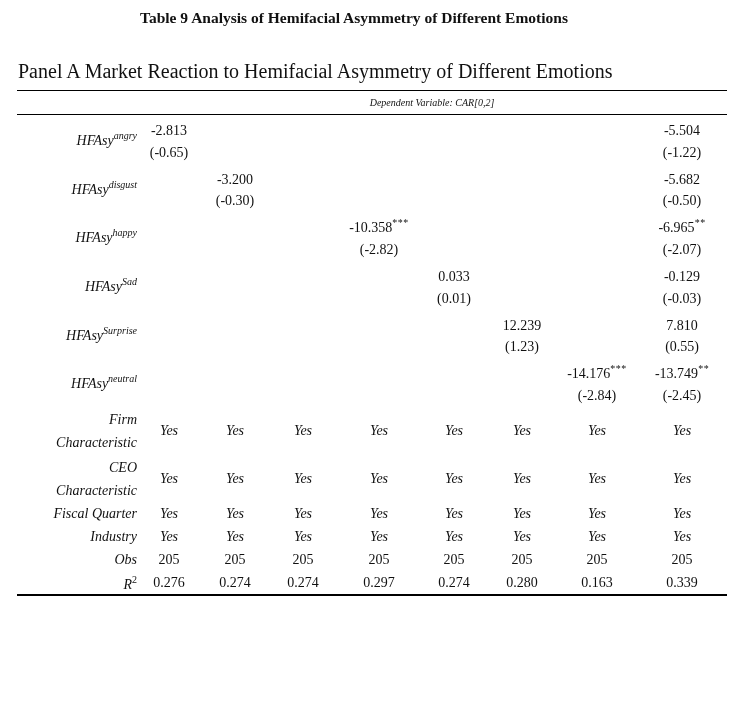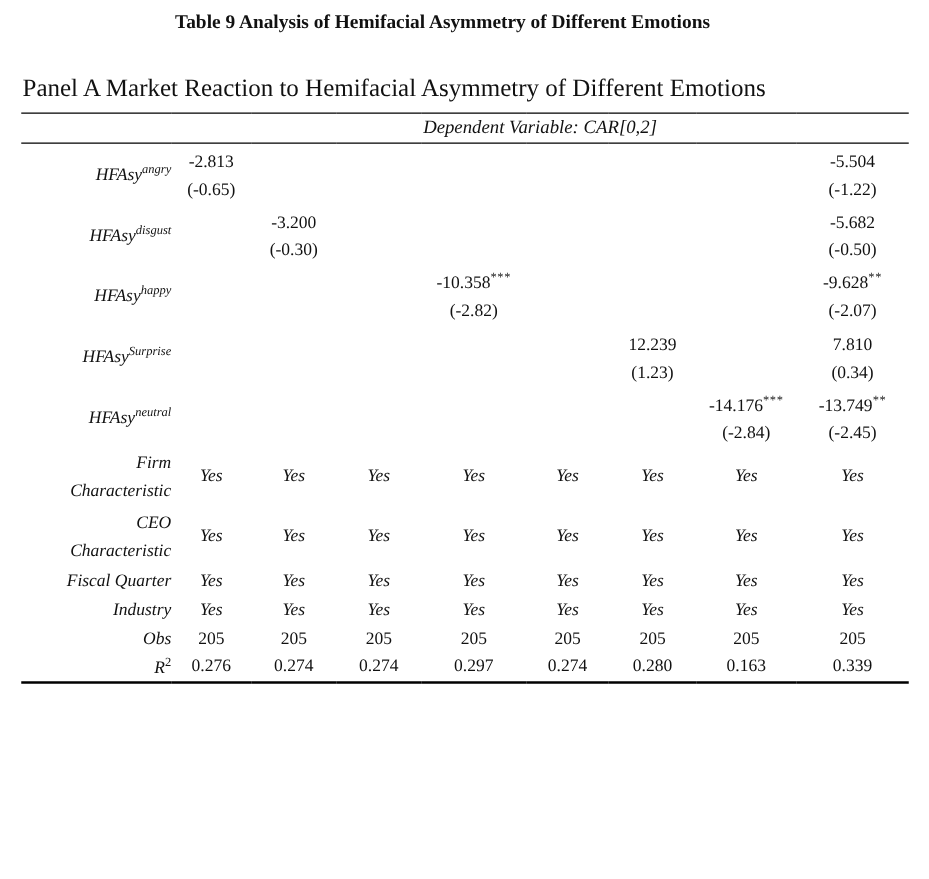--- a/index.html
+++ b/index.html
@@ -30,21 +30,21 @@
     border-top: 1.5px solid #000000;
     border-bottom: 2px solid #000000;
   }
   td {
     text-align: center;
     vertical-align: middle;
     font-size: 14px;
     padding: 0;
   }
   thead td { border-bottom: 1px solid #000000; height: 24px; }
-  .dep-var { font-style: italic; font-size: 15px; }
+  .dep-var { font-style: italic; font-size: 10px; }
   .lbl { text-align: right; padding-left: 7px; }
   .it { font-style: italic; }
   .coef-row td { height: 48px; }
   .ctrl2 td { height: 48px; }
   .single td { height: 23px; }
   .cline { line-height: 22px; }
   .lline { line-height: 23px; }
   sup.suplbl { font-style: italic; font-size: 10px; }
   sup.stars { font-size: 10px; letter-spacing: 0.5px; }
   sup.r2sup { font-size: 10px; font-style: normal; }
@@ -119,41 +119,58 @@
         <td></td>
         <td></td>
         <td>
           <div class="cline"><span>-10.358</span><sup class="stars">***</sup></div>
           <div class="cline">(-2.82)</div>
         </td>
         <td></td>
         <td></td>
         <td></td>
         <td>
-          <div class="cline"><span>-9.628</span><sup class="stars">**</sup></div>
+          <div class="cline"><span>-6.965</span><sup class="stars">**</sup></div>
           <div class="cline">(-2.07)</div>
         </td>
       </tr>
 
+      <tr class="coef-row">
+        <td class="lbl"><span class="it">HFAsy</span><sup class="suplbl">Sad</sup></td>
+        <td></td>
+        <td></td>
+        <td></td>
+        <td></td>
+        <td>
+          <div class="cline"><span>0.033</span><sup class="stars"></sup></div>
+          <div class="cline">(0.01)</div>
+        </td>
+        <td></td>
+        <td></td>
+        <td>
+          <div class="cline"><span>-0.129</span><sup class="stars"></sup></div>
+          <div class="cline">(-0.03)</div>
+        </td>
+      </tr>
 
       <tr class="coef-row">
         <td class="lbl"><span class="it">HFAsy</span><sup class="suplbl">Surprise</sup></td>
         <td></td>
         <td></td>
         <td></td>
         <td></td>
         <td></td>
         <td>
           <div class="cline"><span>12.239</span><sup class="stars"></sup></div>
           <div class="cline">(1.23)</div>
         </td>
         <td></td>
         <td>
           <div class="cline"><span>7.810</span><sup class="stars"></sup></div>
-          <div class="cline">(0.34)</div>
+          <div class="cline">(0.55)</div>
         </td>
       </tr>
 
       <tr class="coef-row">
         <td class="lbl"><span class="it">HFAsy</span><sup class="suplbl">neutral</sup></td>
         <td></td>
         <td></td>
         <td></td>
         <td></td>
         <td></td>

